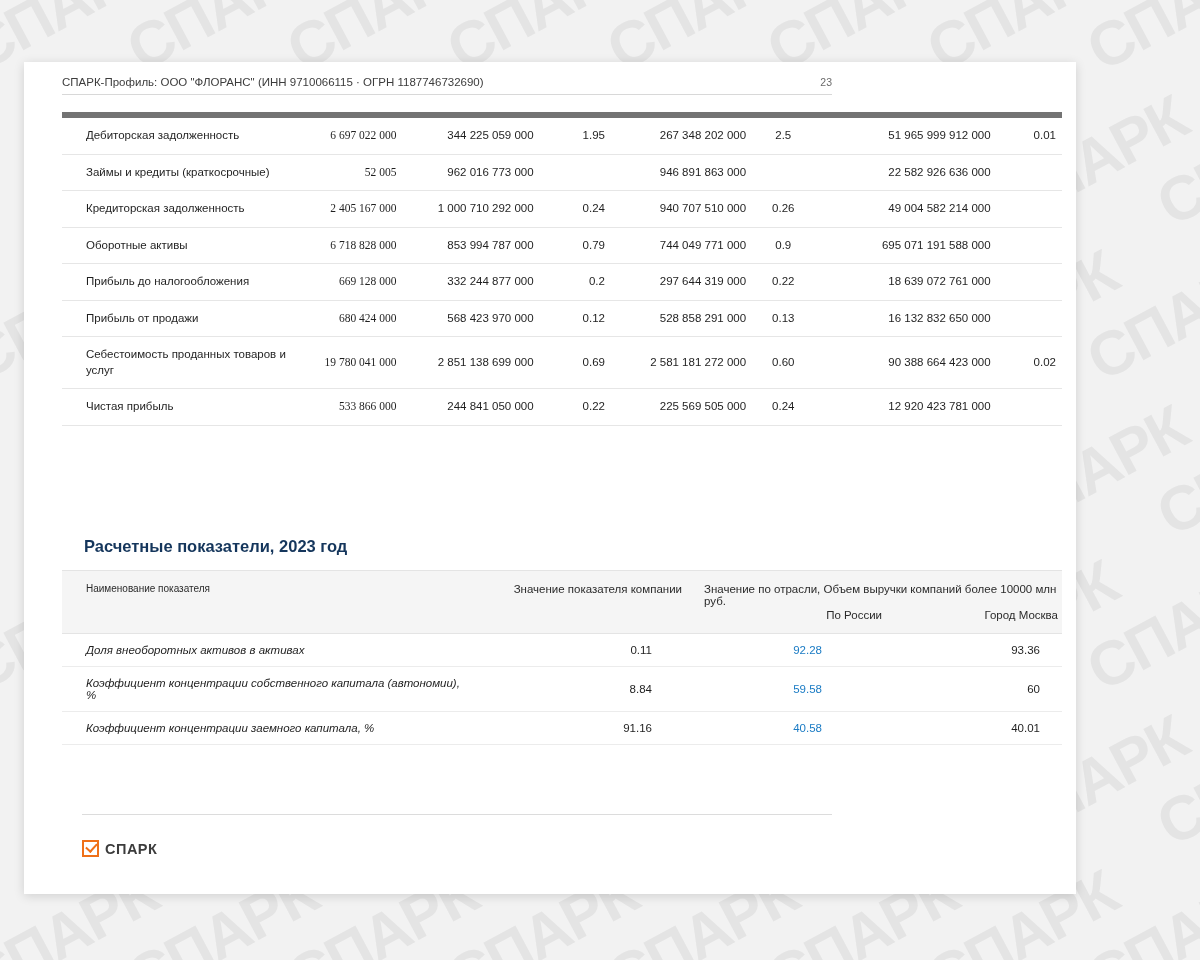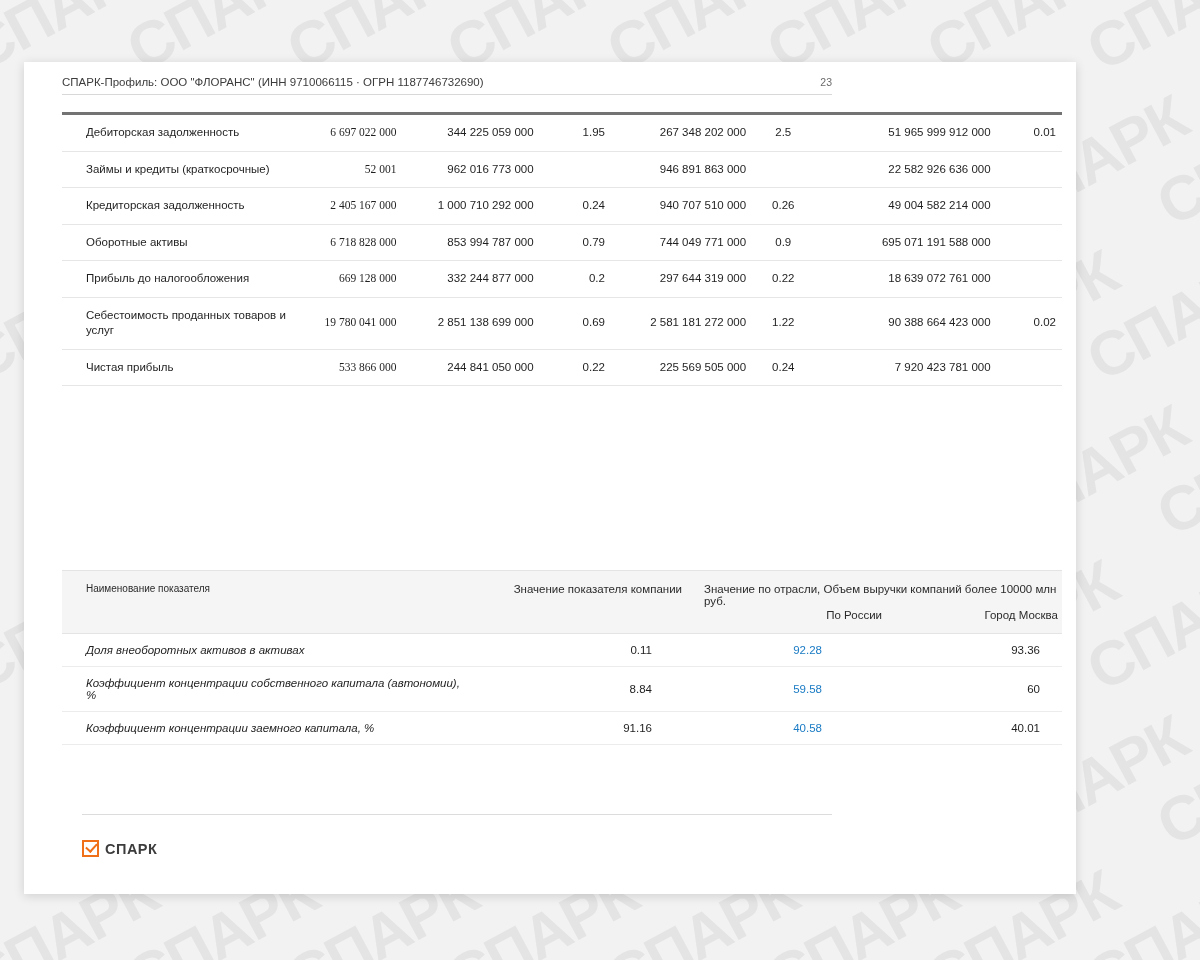--- a/index.html
+++ b/index.html
@@ -81,21 +81,21 @@
     border-collapse: collapse;
     font-size: 11.5px;
     color: #1f1f1f;
   }
   .fin-table td {
     border-bottom: 1px solid #e6e6e6;
     padding: 10px 0;
     vertical-align: middle;
     line-height: 1.35;
   }
-  .fin-table tr:first-child td { border-top: 3px solid #737373; }
+  .fin-table tr:first-child td { border-top: 6px solid #737373; }
   .fin-table .c-name   { width: 212px; padding-left: 24px; text-align: left; }
   .fin-table .c-v1     { width: 120px; text-align: right; font-family: Liberation Serif, serif; }
   .fin-table .c-v2     { width: 150px; text-align: right; padding-right: 6px;}
   .fin-table .c-r1     { width: 70px;  text-align: right; padding-right: 22px;}
   .fin-table .c-v3     { width: 130px; text-align: right; }
   .fin-table .c-r2     { width: 80px;  text-align: center; padding-right: 24px;}
   .fin-table .c-v4     { width: 160px; text-align: right; }
   .fin-table .c-r3     { width: 70px;  text-align: right; padding-right: 6px;}
 
   
@@ -277,21 +277,21 @@
             <td class="c-v1">6 697 022 000</td>
             <td class="c-v2">344 225 059 000</td>
             <td class="c-r1">1.95</td>
             <td class="c-v3">267 348 202 000</td>
             <td class="c-r2">2.5</td>
             <td class="c-v4">51 965 999 912 000</td>
             <td class="c-r3">0.01</td>
           </tr>
           <tr>
             <td class="c-name">Займы и кредиты (краткосрочные)</td>
-            <td class="c-v1">52 001</td>
+            <td class="c-v1">52 005</td>
             <td class="c-v2">962 016 773 000</td>
             <td class="c-r1"></td>
             <td class="c-v3">946 891 863 000</td>
             <td class="c-r2"></td>
             <td class="c-v4">22 582 926 636 000</td>
             <td class="c-r3"></td>
           </tr>
           <tr>
             <td class="c-name">Кредиторская задолженность</td>
             <td class="c-v1">2 405 167 000</td>
@@ -316,42 +316,53 @@
             <td class="c-name">Прибыль до налогообложения</td>
             <td class="c-v1">669 128 000</td>
             <td class="c-v2">332 244 877 000</td>
             <td class="c-r1">0.2</td>
             <td class="c-v3">297 644 319 000</td>
             <td class="c-r2">0.22</td>
             <td class="c-v4">18 639 072 761 000</td>
             <td class="c-r3"></td>
           </tr>
           <tr>
+            <td class="c-name">Прибыль от продажи</td>
+            <td class="c-v1">680 424 000</td>
+            <td class="c-v2">568 423 970 000</td>
+            <td class="c-r1">0.12</td>
+            <td class="c-v3">528 858 291 000</td>
+            <td class="c-r2">0.13</td>
+            <td class="c-v4">16 132 832 650 000</td>
+            <td class="c-r3"></td>
+          </tr>
+          <tr>
             <td class="c-name">Себестоимость проданных товаров и услуг</td>
             <td class="c-v1">19 780 041 000</td>
             <td class="c-v2">2 851 138 699 000</td>
             <td class="c-r1">0.69</td>
             <td class="c-v3">2 581 181 272 000</td>
-            <td class="c-r2">1.22</td>
+            <td class="c-r2">0.60</td>
             <td class="c-v4">90 388 664 423 000</td>
             <td class="c-r3">0.02</td>
           </tr>
           <tr>
             <td class="c-name">Чистая прибыль</td>
             <td class="c-v1">533 866 000</td>
             <td class="c-v2">244 841 050 000</td>
             <td class="c-r1">0.22</td>
             <td class="c-v3">225 569 505 000</td>
             <td class="c-r2">0.24</td>
-            <td class="c-v4">7 920 423 781 000</td>
+            <td class="c-v4">12 920 423 781 000</td>
             <td class="c-r3"></td>
           </tr>
         </tbody>
     </table>
 
+    <div class="section-title">Расчетные показатели, 2023 год</div>
 
     <div class="ratio-wrap">
       <div class="ratio-head">
         <div class="h-name">Наименование показателя</div>
         <div class="h-company">Значение показателя компании</div>
         <div class="h-industry">Значение по отрасли, Объем выручки компаний более 10000 млн руб.</div>
         <div class="h-russia">По России</div>
         <div class="h-moscow">Город Москва</div>
       </div>
       <table class="ratio-table">

